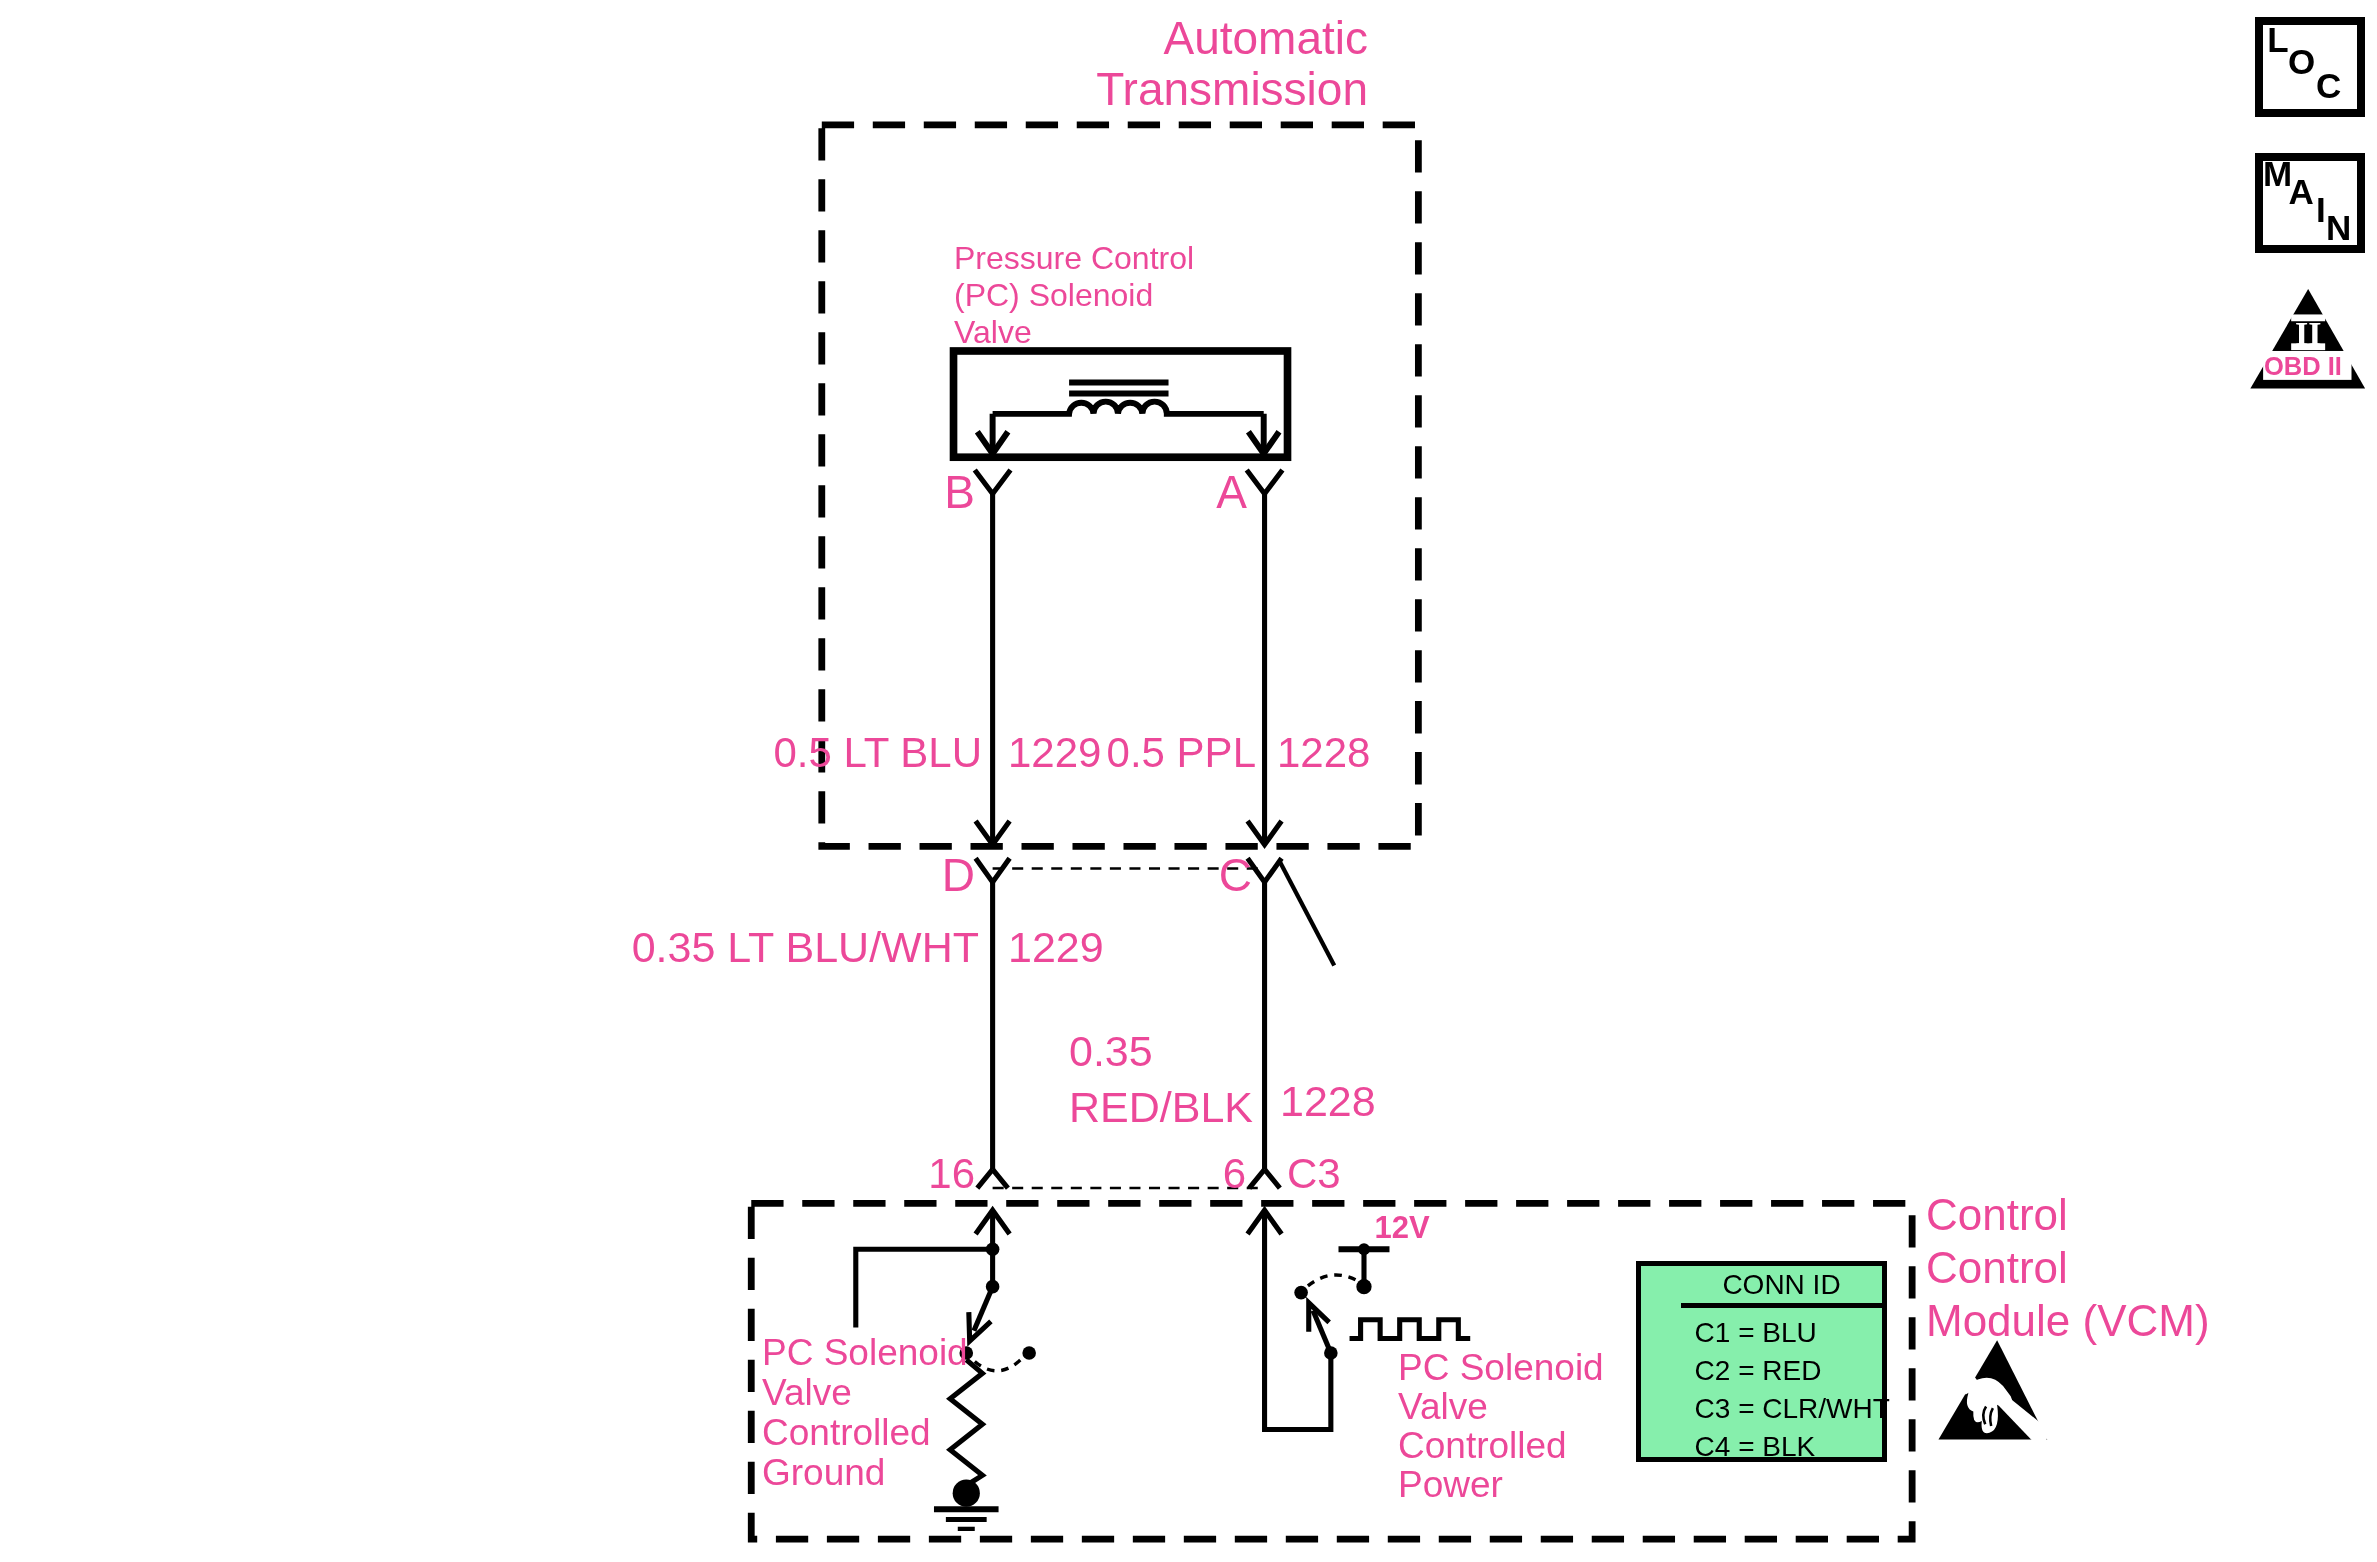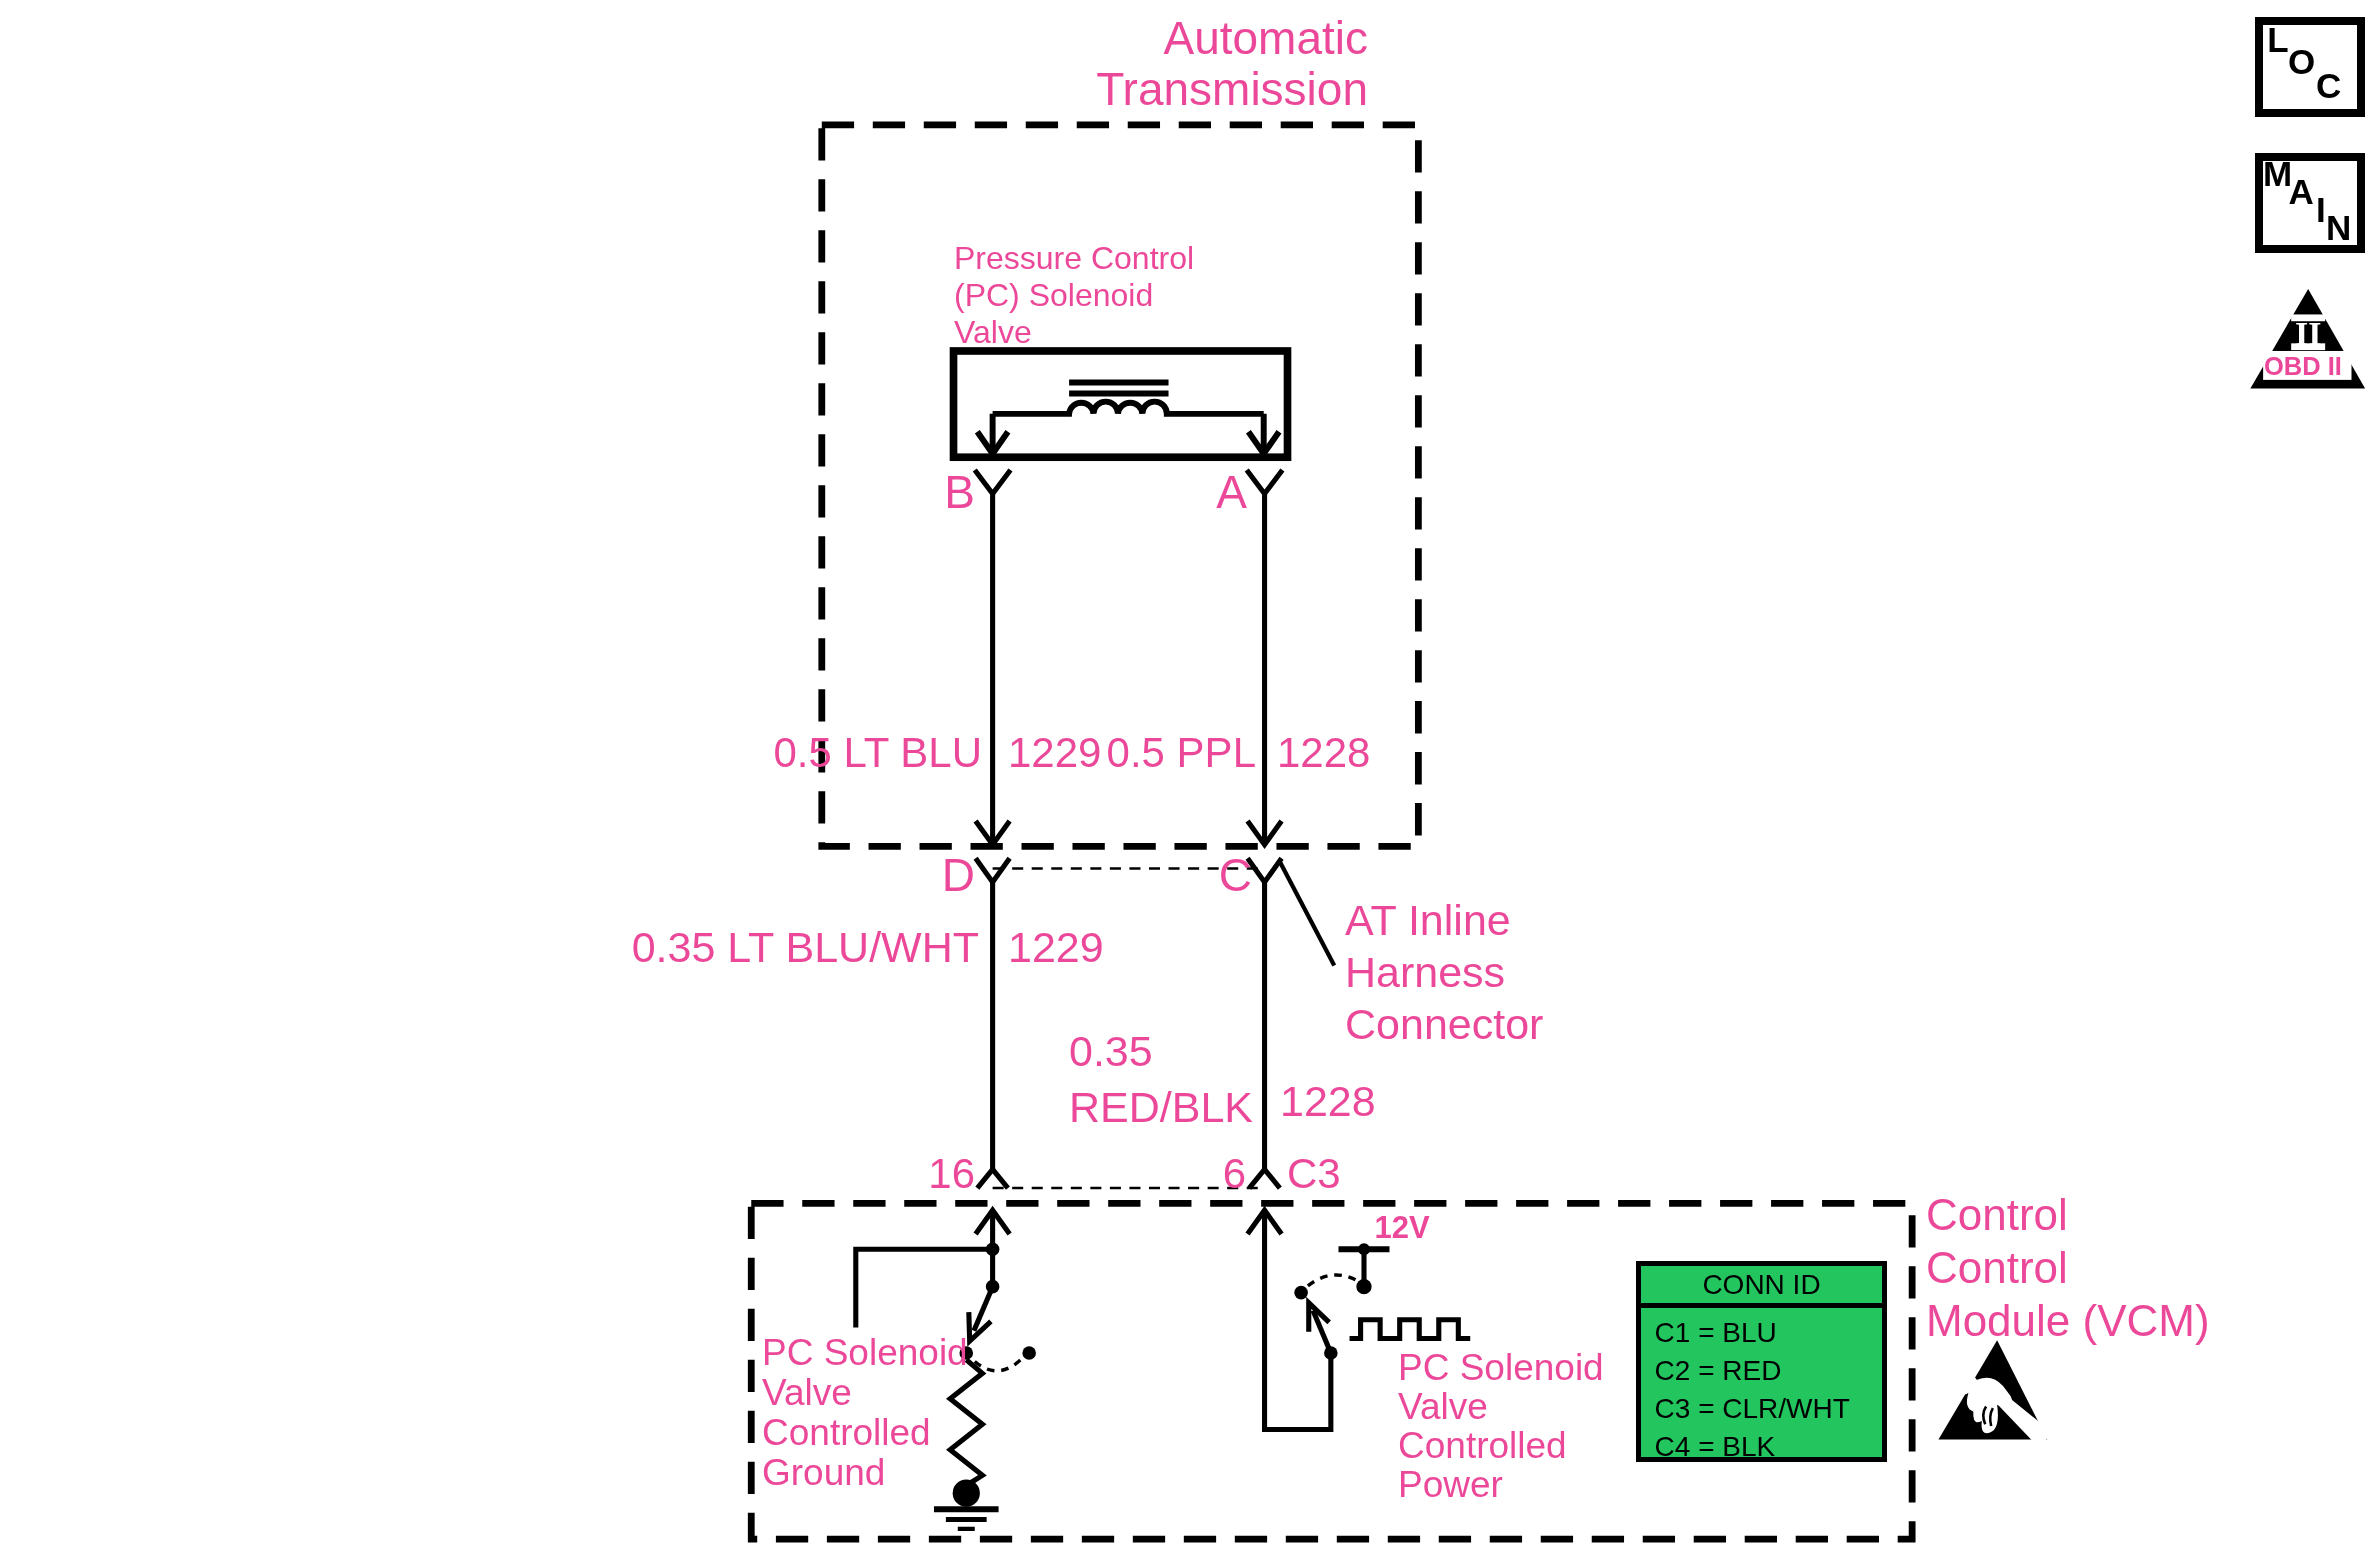--- a/index.html
+++ b/index.html
@@ -13,21 +13,21 @@
   .f-head{font-size:46px;line-height:51px;}
   .f-term{font-size:46px;}
   .f-wire{font-size:42px;}
   .f-mid{font-size:43px;line-height:52px;}
   .f-sol{font-size:32px;line-height:37px;}
   .f-vcm{font-size:44px;line-height:53px;}
   .f-int{font-size:37px;line-height:40px;}
   .f-12v{font-size:31px;font-weight:bold;}
   
   .conn-table{position:absolute;left:1636px;top:1261px;width:251px;height:201px;
-              border:5.1px solid #000;box-sizing:border-box;background:#22c55e;}
+              border:5.1px solid #000;box-sizing:border-box;background:#86efac;padding-left:40px;}
   .conn-header{height:37px;border-bottom:5.1px solid #000;text-align:center;
                font-size:28px;line-height:37px;}
   .conn-rows{padding:6px 0 0 13.6px;}
   .conn-row{font-size:28px;line-height:38px;white-space:nowrap;}
   
   .badge{position:absolute;width:110px;height:100px;border:8.5px solid #000;
          box-sizing:border-box;background:#fff;}
   .badge span{position:absolute;font-size:35px;font-weight:bold;line-height:1;}
   #loc-badge{left:2255px;top:17px;}
   #main-badge{left:2255px;top:153px;}
@@ -149,25 +149,20 @@
   <div class="t f-term tr" style="right:1130px;top:469px;">A</div>
 
   <div class="t f-wire tr" style="right:1395px;top:732px;">0.5 LT BLU</div>
   <div class="t f-wire" style="left:1008px;top:732px;">1229</div>
   <div class="t f-wire tr" style="right:1121px;top:732px;">0.5 PPL</div>
   <div class="t f-wire" style="left:1277px;top:732px;">1228</div>
 
   <div class="t f-term tr" style="right:1402px;top:852px;">D</div>
   <div class="t f-term tr" style="right:1125px;top:852px;">C</div>
 
-  <div class="t f-mid" style="left:1345px;top:894px;">
-    <span class="ln">AT Inline</span>
-    <span class="ln">Harness</span>
-    <span class="ln">Connector</span>
-  </div>
 
   <div class="t f-wire tr" style="right:1398px;top:926px;font-size:43px;">0.35 LT BLU/WHT</div>
   <div class="t f-wire" style="left:1008px;top:926px;font-size:43px;">1229</div>
 
   <div class="t" style="left:1069px;top:1023px;font-size:43px;line-height:56px;">
     <span class="ln">0.35</span>
     <span class="ln">RED/BLK</span>
   </div>
   <div class="t" style="left:1280px;top:1080px;font-size:43px;">1228</div>
 

